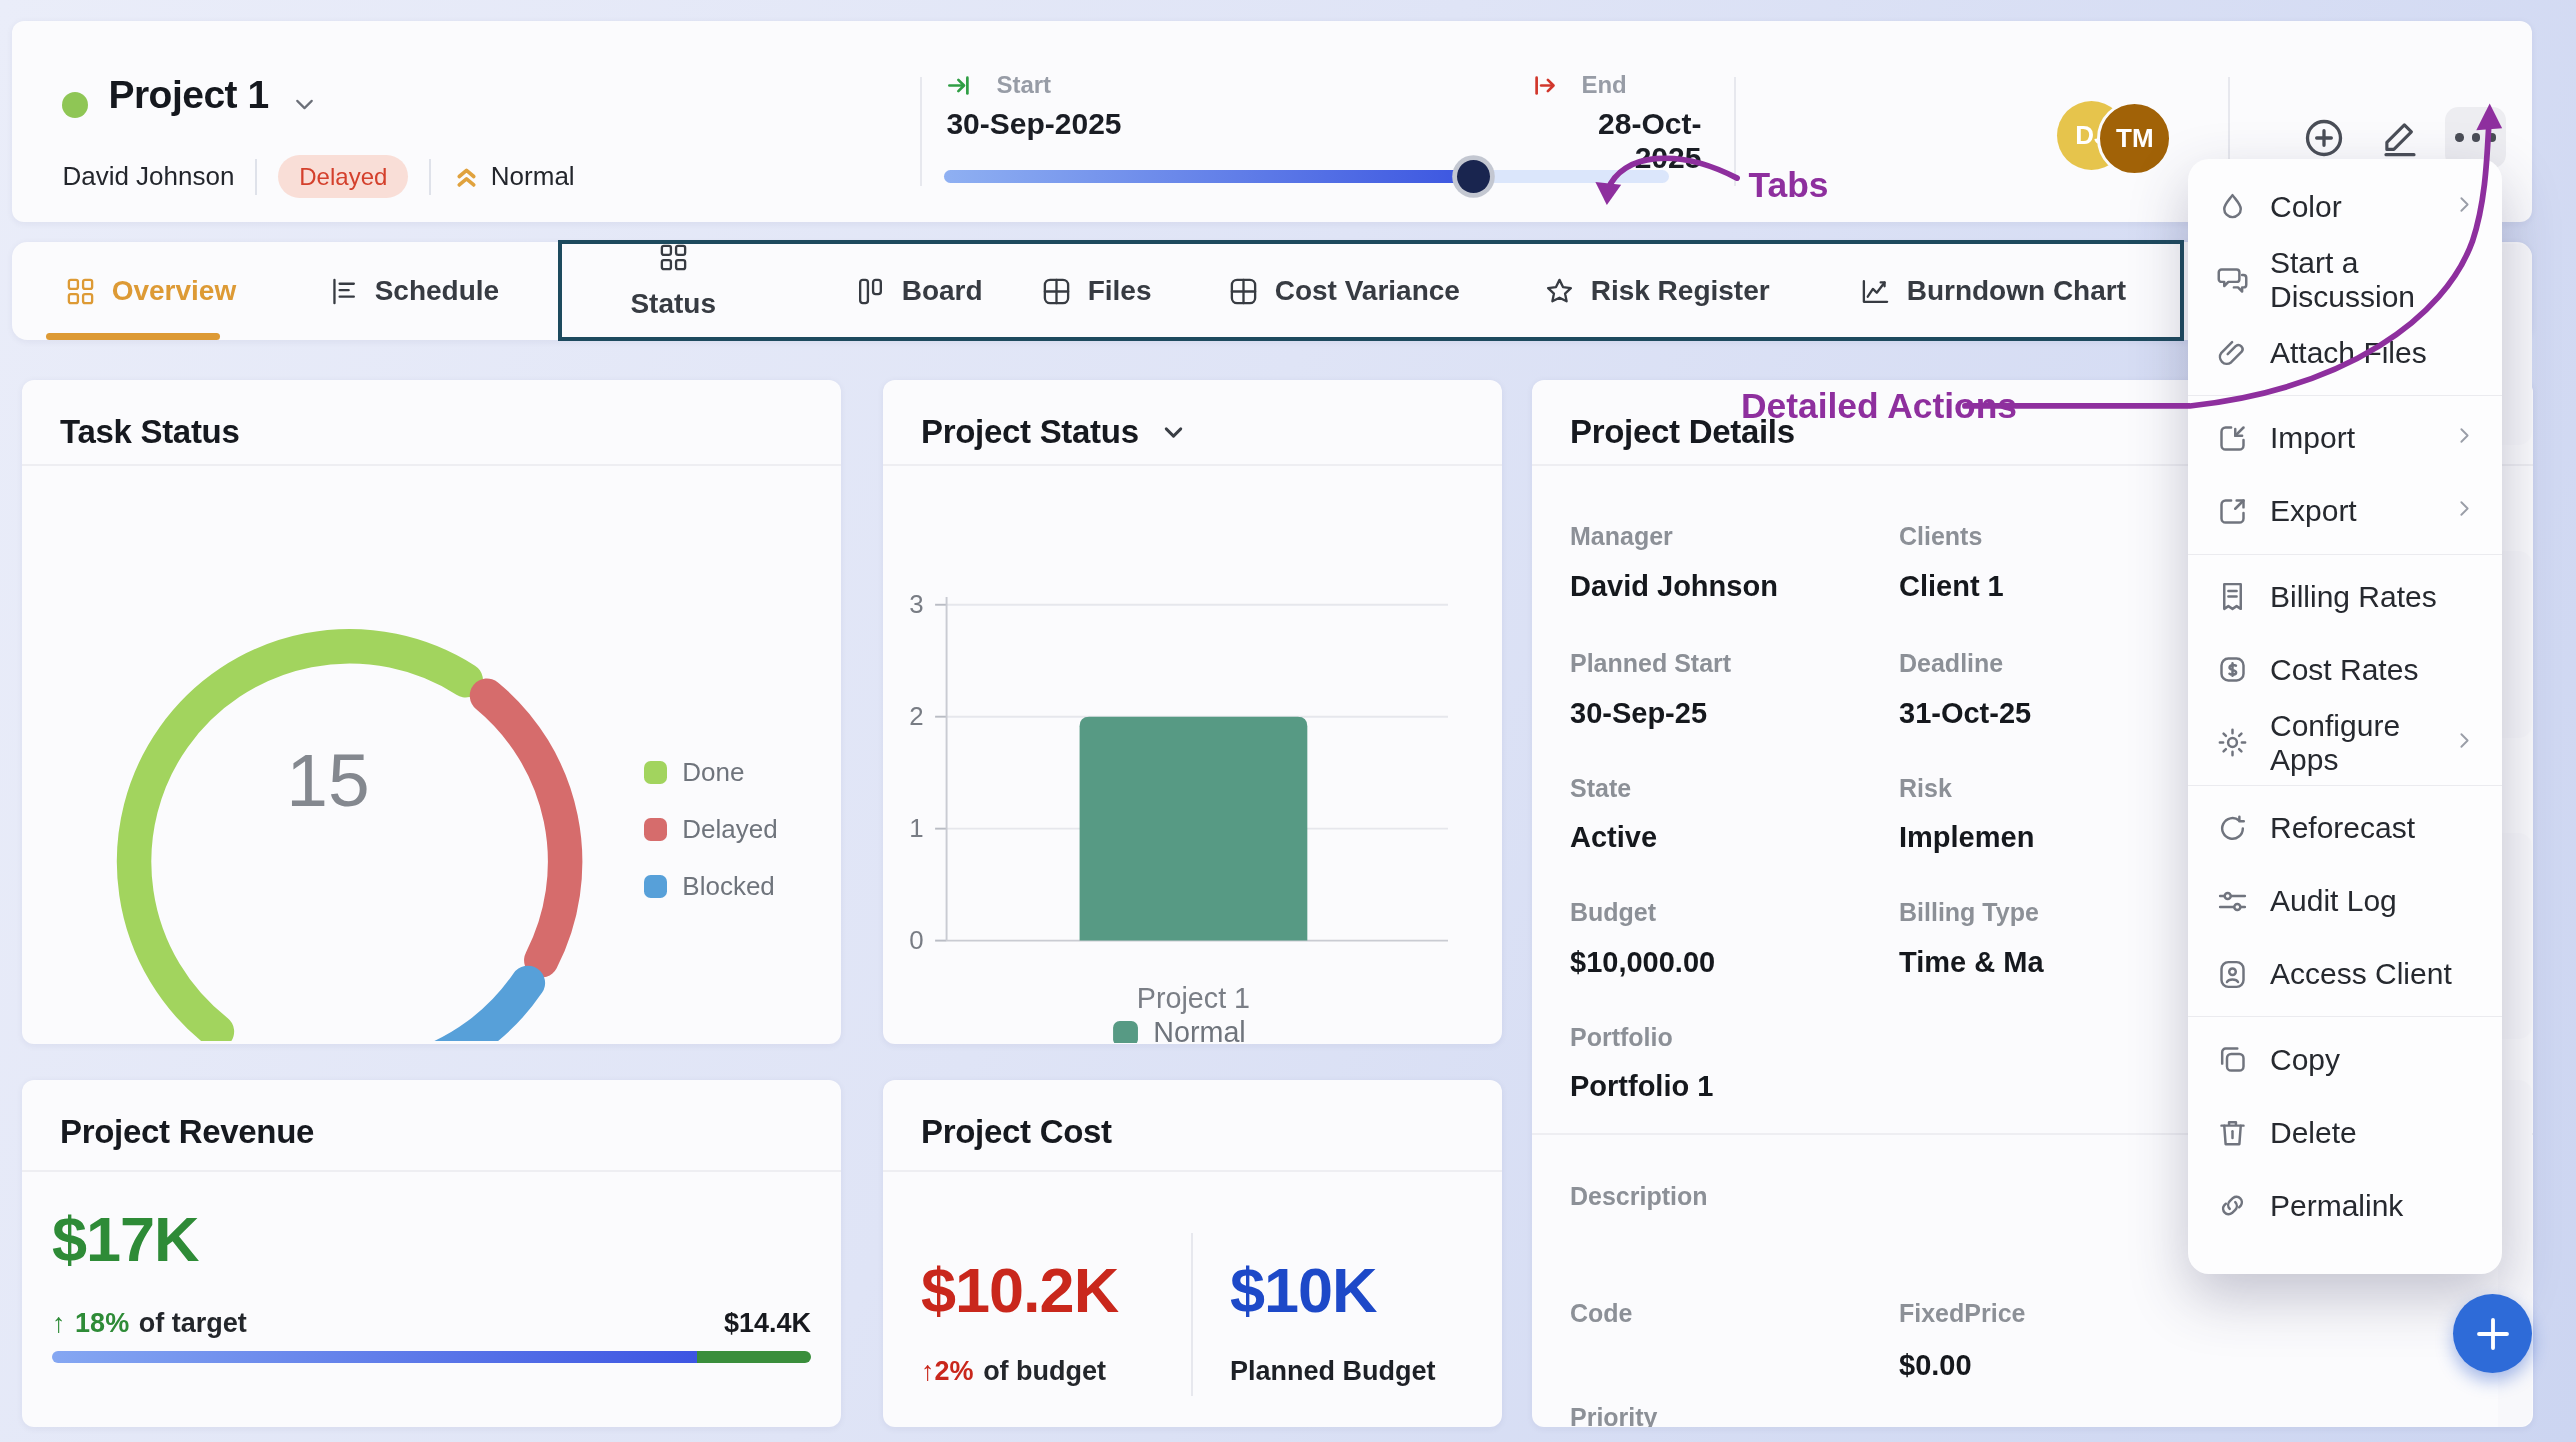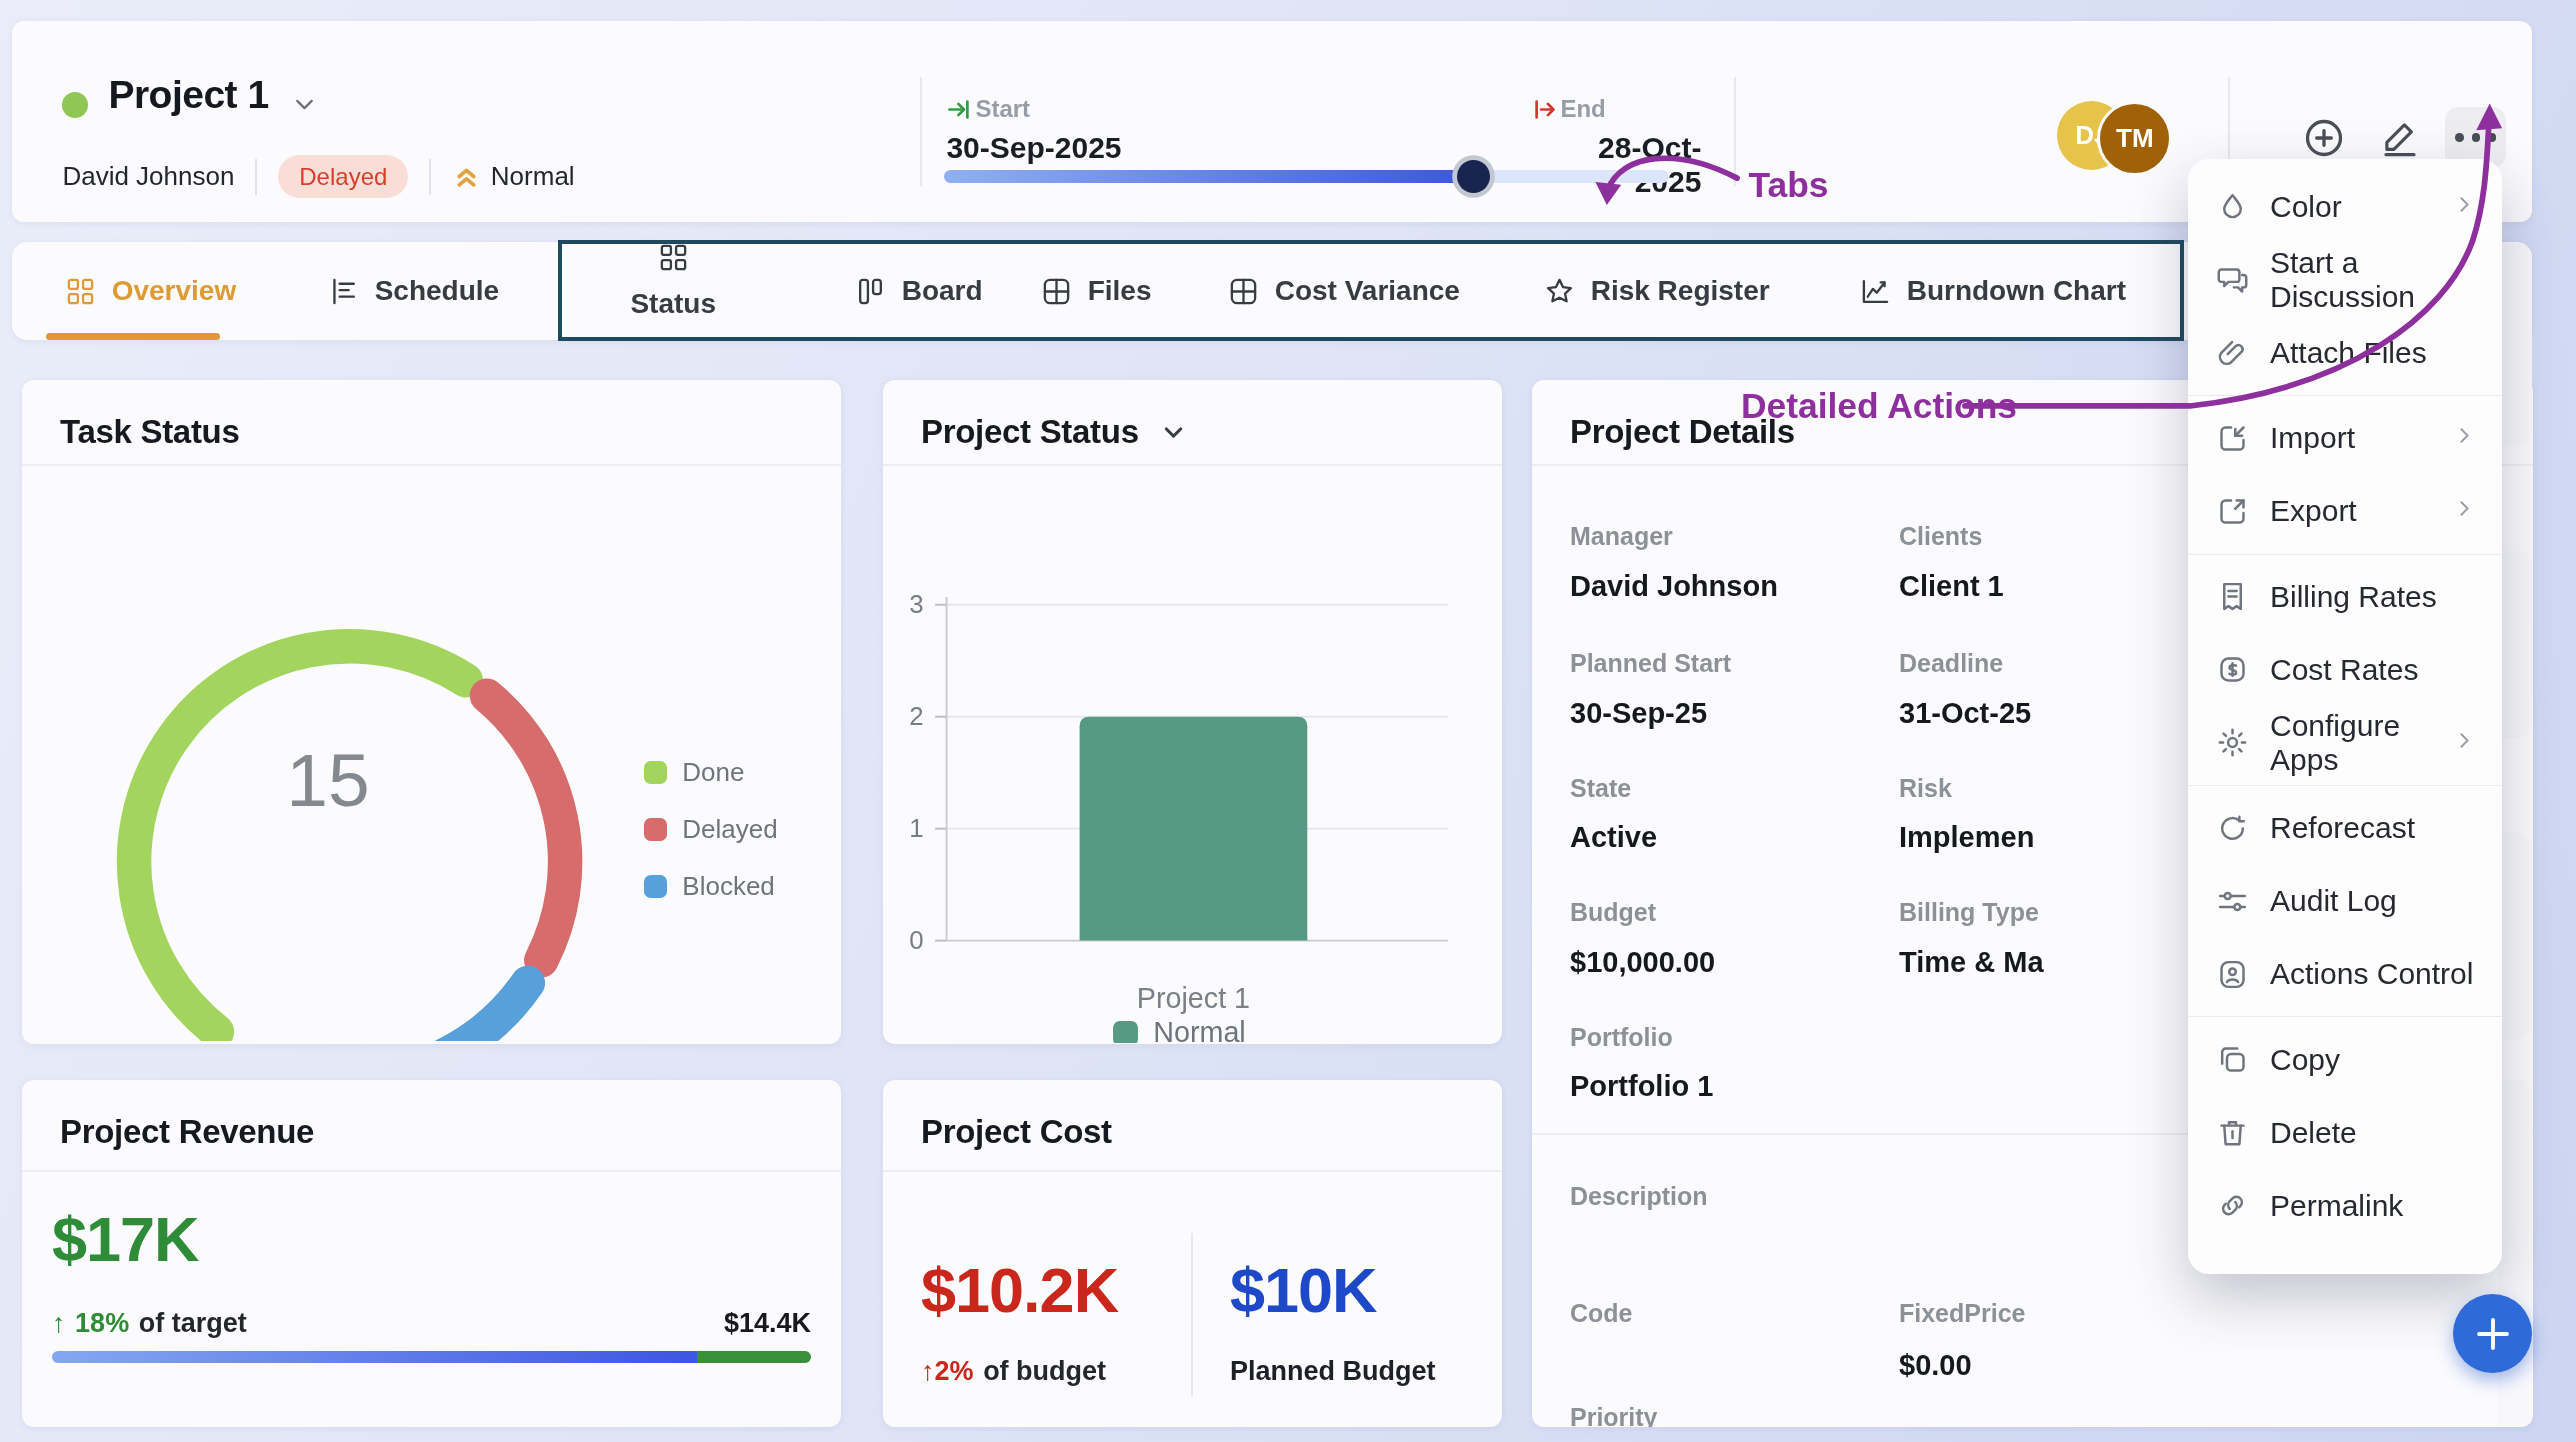--- a/index.html
+++ b/index.html
@@ -15,21 +15,21 @@
 
   
   #header-card{left:12.4px;top:21px;width:2520px;height:201px;}
   .proj-dot{position:absolute;left:50px;top:71px;width:26px;height:26px;border-radius:50%;background:#8fc655;}
   .proj-title{position:absolute;left:96px;top:52px;font-size:39px;font-weight:800;color:#15181e;letter-spacing:-0.5px;}
   .title-caret{position:absolute;top:69px;color:#6b6f78;}
   .subrow{position:absolute;left:50px;top:134px;display:flex;align-items:center;gap:21px;font-size:26px;color:#23262c;}
   .sep{width:1.9px;height:36px;background:#dfe2ea;}
   .badge-delayed{background:#f9ded7;color:#d4402c;font-size:24px;padding:7.7px 21px;border-radius:957px;}
   .prio{display:flex;align-items:center;gap:9.6px;}
-  .hdr-label-row{display:flex;align-items:center;gap:2px;font-size:24px;color:#979ca6;font-weight:600;margin-top:24px;}
+  .hdr-label-row{display:flex;align-items:center;gap:23px;font-size:24px;color:#979ca6;font-weight:600;}
   .hdr-date{font-size:30px;font-weight:700;color:#1a1d24;margin-top:7.7px;}
   #start-block{position:absolute;left:934px;top:50px;}
   #end-block{position:absolute;left:1519px;top:50px;width:170px;text-align:right;}
   #end-block .hdr-label-row{justify-content:flex-start;}
   .slider{position:absolute;left:932px;top:149px;width:725px;height:13.4px;border-radius:6.7px;background:#dbe6fb;}
   .slider-fill{position:absolute;left:0;top:0;height:13.4px;border-radius:6.7px 0 0 6.7px;
                background:linear-gradient(90deg,#8fb0f2,#3b55e0);}
   .slider-knob{position:absolute;top:-9.6px;width:33px;height:33px;border-radius:50%;background:#19254f;
                box-shadow:0 0 0 4.8px #c3c7d1;}
   .avatar{position:absolute;width:69px;height:69px;border-radius:50%;display:flex;align-items:center;
@@ -476,21 +476,21 @@
       <span class="grow">Audit Log</span>
     </div>
     <div class="mi">
       <span class="mico">
           <svg class="ln" width="33" height="33" viewBox="0 0 24 24">
         <rect x="4" y="3" width="16" height="18" rx="5"></rect>
             <circle cx="12" cy="10" r="2.4"></circle>
             <path d="M8 17.5c1.2-2.4 6.8-2.4 8 0"></path>
           </svg>
         </span>
-      <span class="grow">Actions Control</span>
+      <span class="grow">Access Client</span>
     </div>
     <div class="mdiv"></div>
     <div class="mi">
       <span class="mico">
           <svg class="ln" width="33" height="33" viewBox="0 0 24 24">
         <rect x="8" y="8" width="12" height="12" rx="3"></rect>
             <path d="M4.5 15V6.5A2.5 2.5 0 0 1 7 4h8.5"></path>
           </svg>
         </span>
       <span class="grow">Copy</span>

